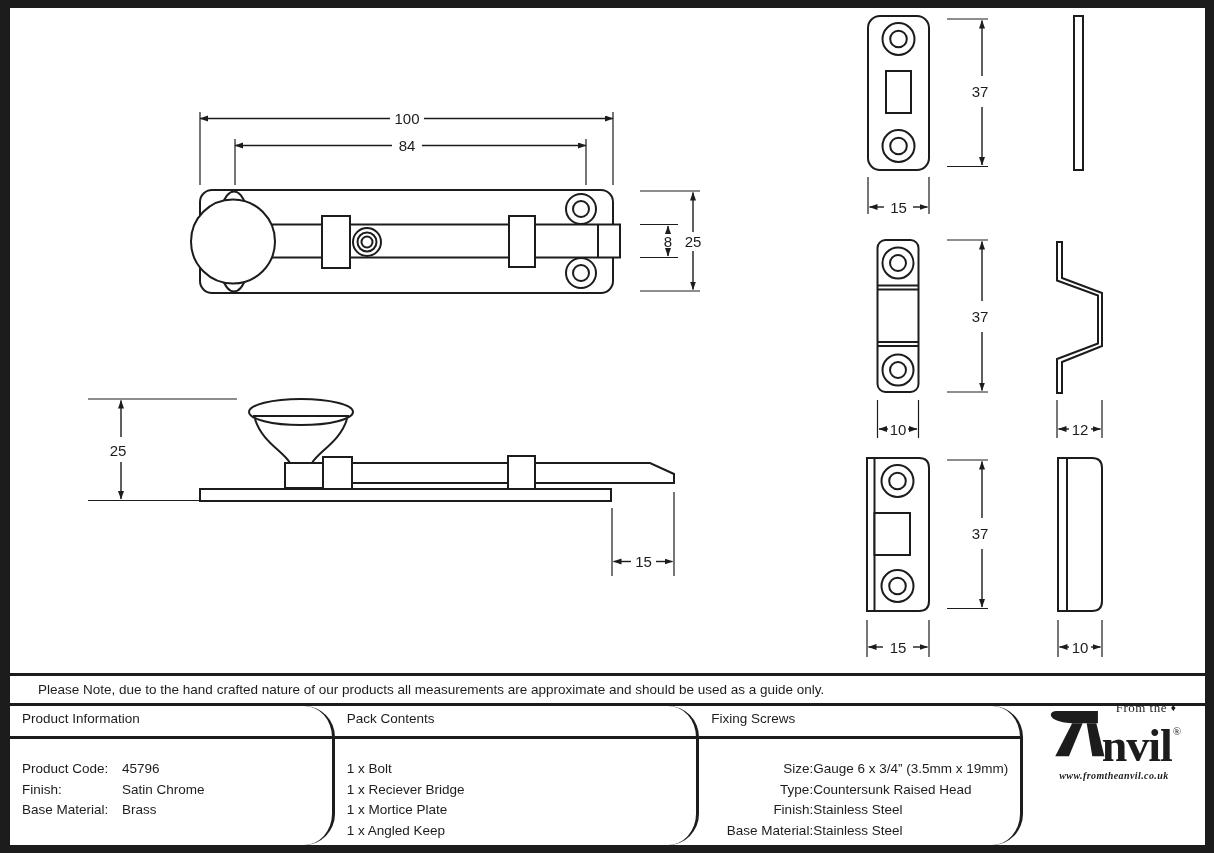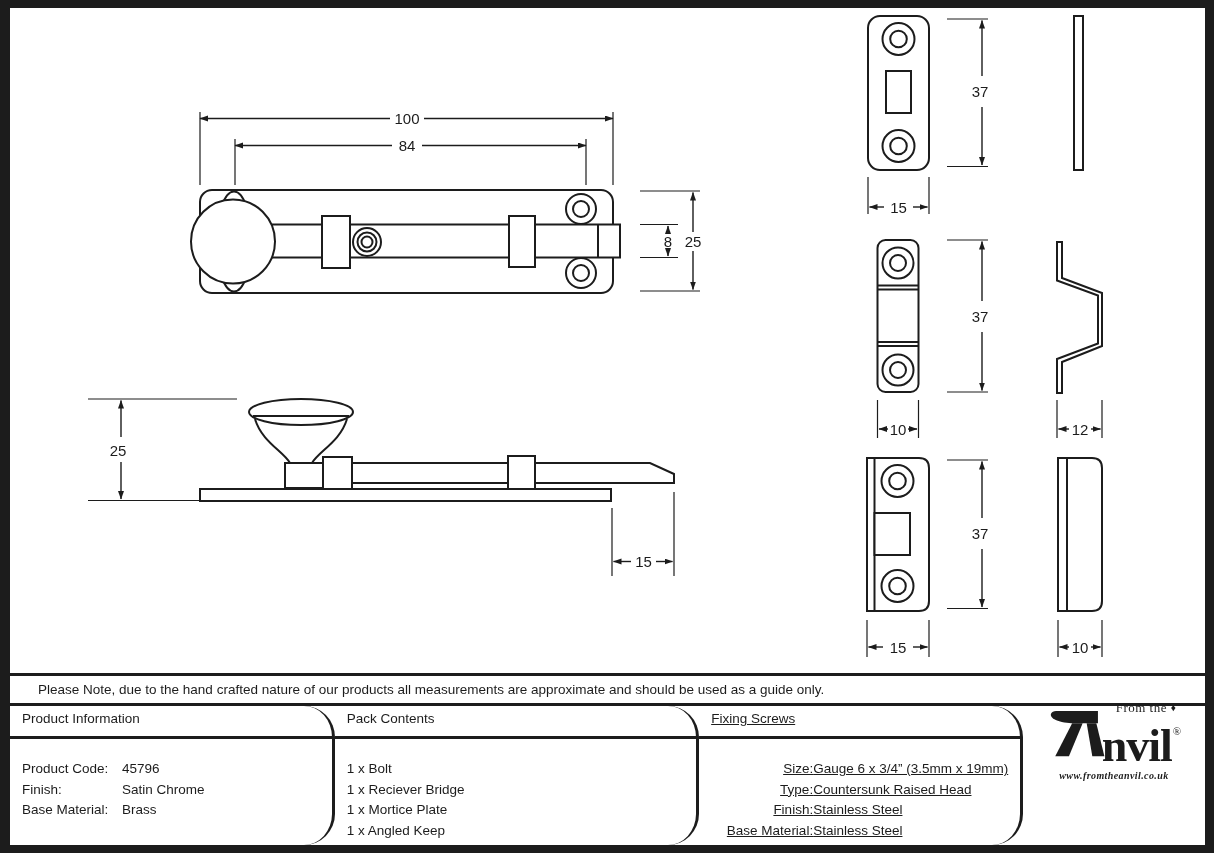--- a/index.html
+++ b/index.html
@@ -21,21 +21,21 @@
   .note-bar{position:absolute;left:10px;top:673px;width:1195px;height:30px;
             border-top:3px solid #1c1c1c;box-sizing:border-box;
             display:flex;align-items:center;padding-left:28px;font-size:13.5px;}
 
   
   .info-table{position:absolute;left:10px;top:703px;width:1195px;height:142px;
               border-top:3px solid #1c1c1c;box-sizing:border-box;display:flex;}
   .col{box-sizing:border-box;border-right:3px solid #1c1c1c;border-radius:31px;}
   .col.c1{width:342px;}
   .col.c2{width:384px;}
-  .col.c3{width:341px;text-decoration:underline;}
+  .col.c3{width:341px;}
   .col.c4{width:192px;border-right:none;display:flex;align-items:flex-start;justify-content:center;}
   .col-header{height:25px;border-bottom:3px solid #1c1c1c;box-sizing:content-box;
               padding:5px 0 0 12px;font-size:13.5px;}
   .col-body{padding:20px 0 0 12px;font-size:13.5px;line-height:20.6px;}
   .kv-row{display:flex;}
   .kv-row .k{width:100px;flex:none;}
   .c3 .kv-row .k{width:102px;text-align:right;}
 
   
   .logo{display:flex;flex-direction:column;align-items:center;margin-top:-6px;}

